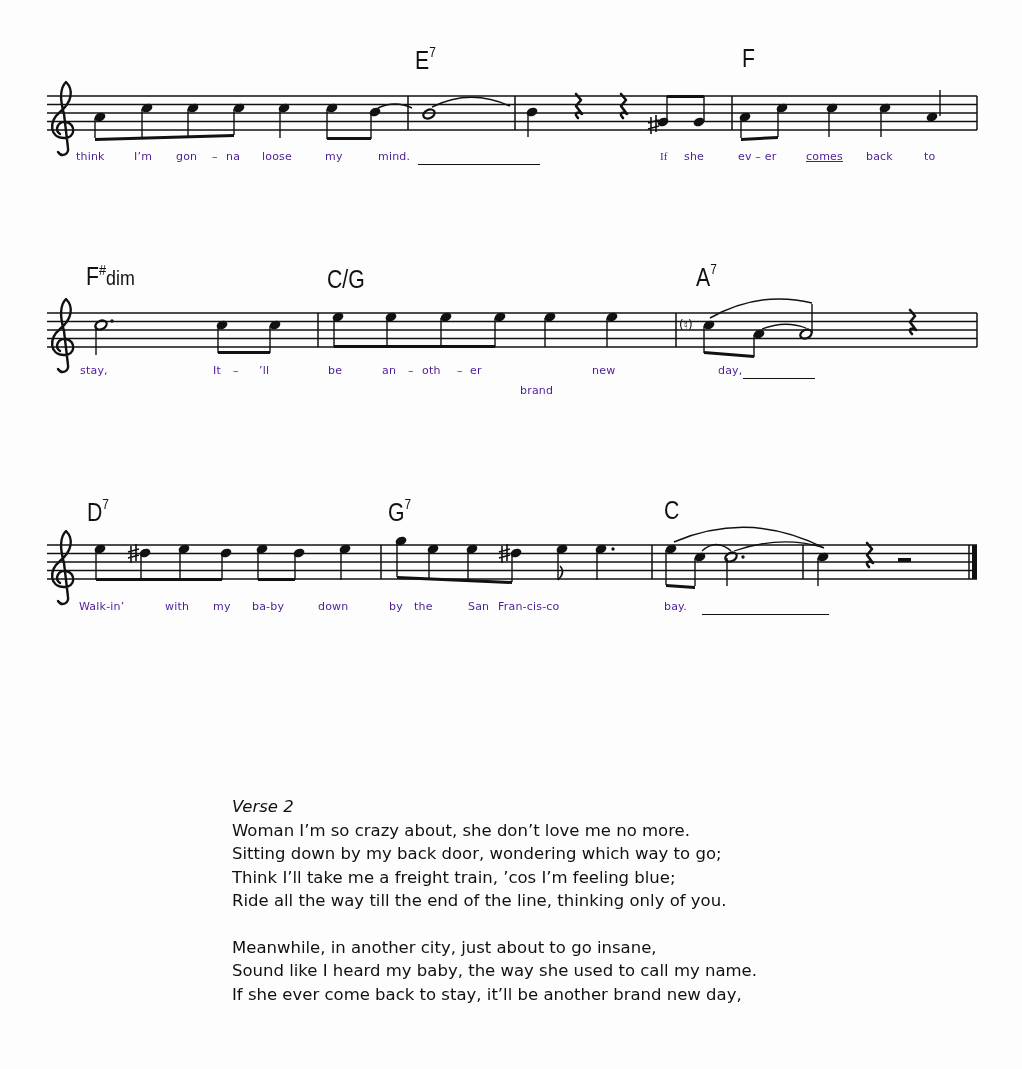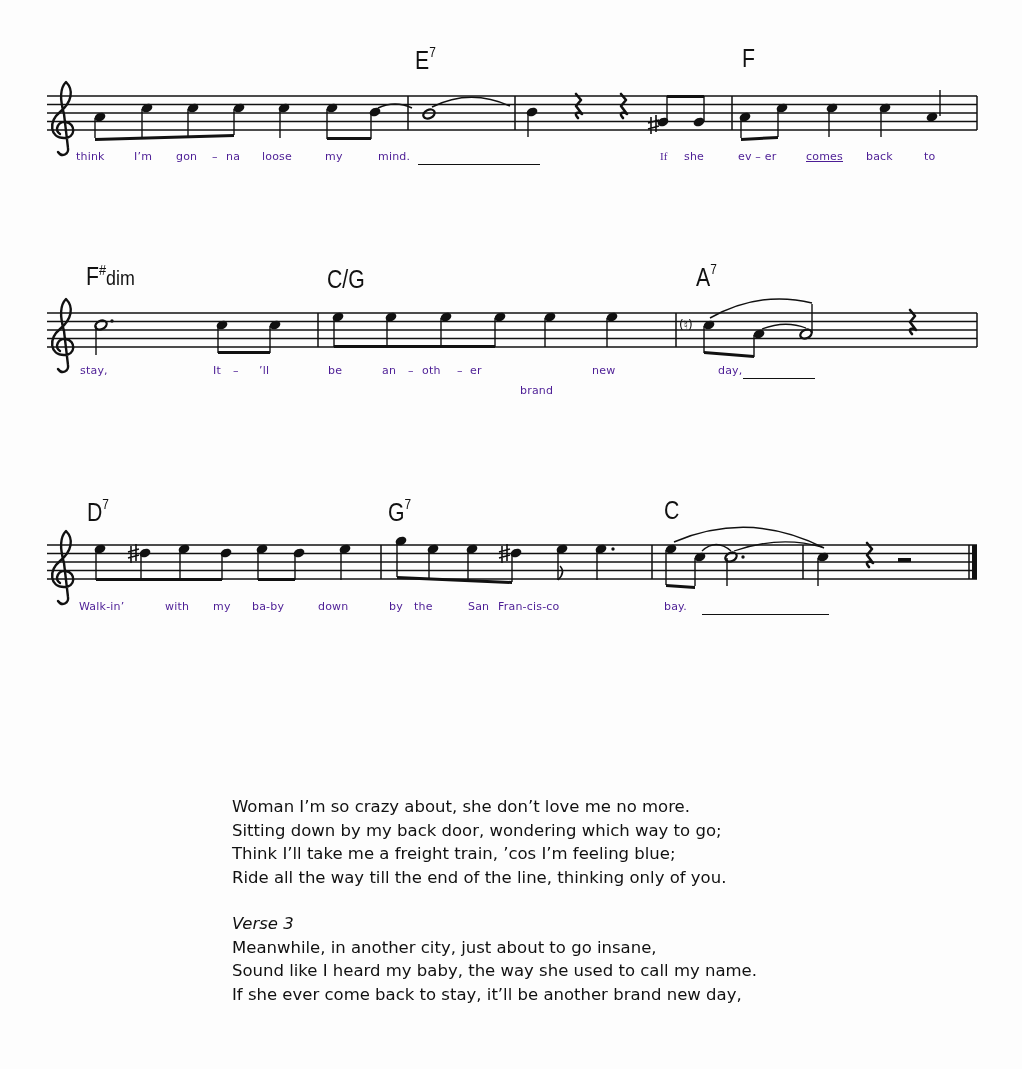--- a/index.html
+++ b/index.html
@@ -326,26 +326,26 @@
     <span class="lyric" style="left:389px;top:600px;">by</span>
     <span class="lyric" style="left:414px;top:600px;">the</span>
     <span class="lyric" style="left:451px;top:600px;margin-left:17px;">San</span>
     <span class="lyric" style="left:498px;top:600px;">Fran-cis-co</span>
     <span class="lyric" style="left:664px;top:600px;">bay.</span>
     <div class="extender" style="left:702px;top:614px;width:127px;"></div>
   </div>
 
   <div class="verses">
     <div class="verse">
+      <div class="verse-title">Verse 2</div>
       <div>Woman I’m so crazy about, she don’t love me no more.</div>
       <div>Sitting down by my back door, wondering which way to go;</div>
       <div>Think I’ll take me a freight train, ’cos I’m feeling blue;</div>
       <div>Ride all the way till the end of the line, thinking only of you.</div>
     </div>
     <div class="verse">
-      <div class="verse-title">Verse 3</div>
       <div>Meanwhile, in another city, just about to go insane,</div>
       <div>Sound like I heard my baby, the way she used to call my name.</div>
       <div>If she ever come back to stay, it’ll be another brand new day,</div>
     </div>
   </div>
 
 </div>
 
 </body></html>

